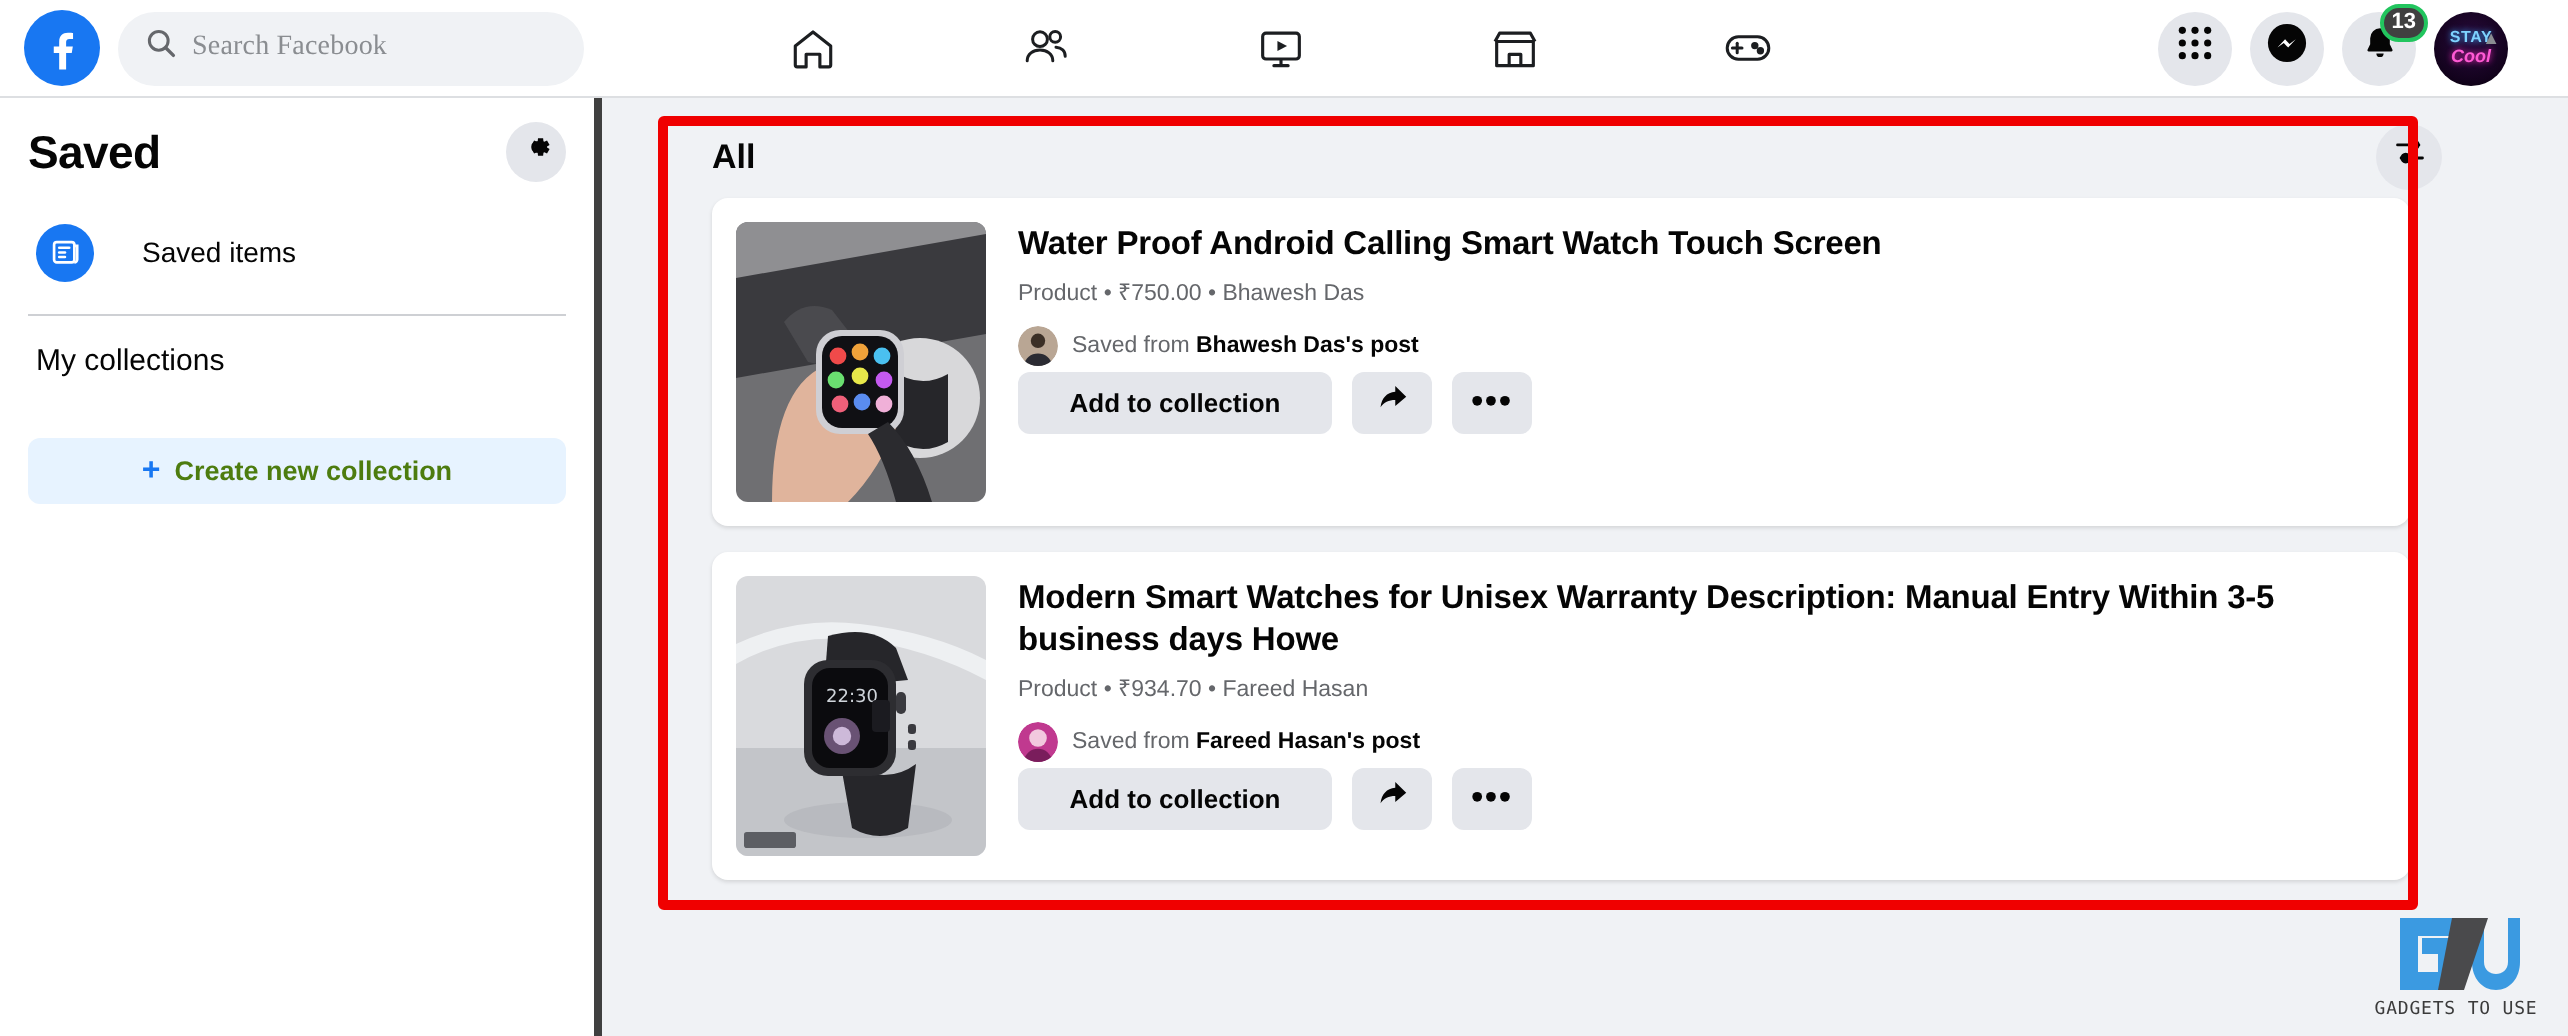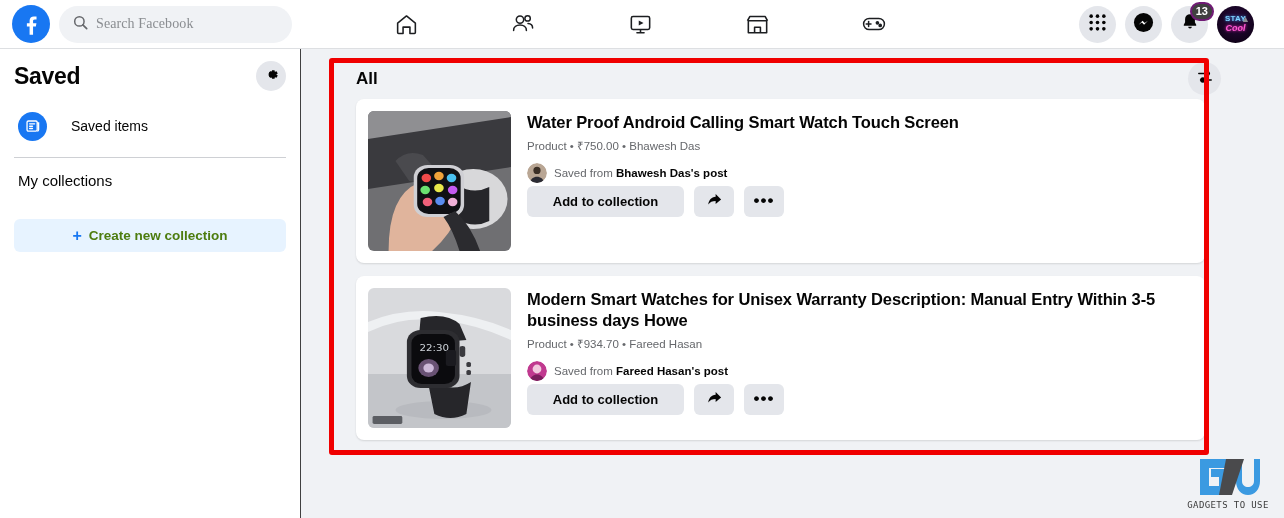--- a/index.html
+++ b/index.html
@@ -41,38 +41,38 @@
     position:absolute; right:30px; top:0; height:48px;
     display:flex; align-items:center; gap:9px;
   }
   .circ-btn{
     width:37px; height:37px; border-radius:50%; background:#e4e6eb;
     display:flex; align-items:center; justify-content:center; position:relative; cursor:pointer;
   }
   .badge{
     position:absolute; top:-4px; right:-6px; min-width:20px; height:19px; padding:0 4px;
     border-radius:10px; background:#404040; color:#fff; font-size:11px; font-weight:bold;
-    display:flex; align-items:center; justify-content:center; border:2px solid #701a75;
+    display:flex; align-items:center; justify-content:center; border:2px solid #22c55e;
   }
   .avatar-btn{
     width:37px; height:37px; border-radius:50%; cursor:pointer; overflow:hidden;
     background:radial-gradient(circle at 50% 40%, #2a0b3d 0%, #12021c 70%, #000 100%);
     display:flex; flex-direction:column; align-items:center; justify-content:center;
     line-height:1;
   }
   .av-l1{ font-size:8px; font-weight:bold; color:#7fd3ff; letter-spacing:.3px;
           text-shadow:0 0 3px #39a9ff; }
   .av-l2{ font-size:9px; color:#ff5ad4; font-style:italic; font-weight:bold;
           text-shadow:0 0 3px #ff2fc0; margin-top:1px; }
   .scroll-arrow{ position:absolute; right:4px; top:14px; font-size:9px; color:#8a8d91; }
 
   
   .sidebar{
     position:absolute; left:0; top:49px; width:301px; height:469px;
-    background:#ffffff; border-right:1px solid #404040; padding:12px 14px 0 14px;
+    background:#ffffff; border-right:4px solid #404040; padding:12px 14px 0 14px;
   }
   .sb-head{ display:flex; align-items:center; justify-content:space-between; margin-bottom:14px; }
   .sb-title{ font-size:23px; font-weight:bold; letter-spacing:-.3px; }
   .gear-btn{
     width:30px; height:30px; border-radius:50%; background:#e4e6eb;
     display:flex; align-items:center; justify-content:center; cursor:pointer;
   }
   .sb-item{
     display:flex; align-items:center; gap:24px; height:42px; border-radius:8px;
     padding:0 4px; cursor:pointer;
@@ -103,21 +103,21 @@
   .filter-btn{
     width:33px; height:33px; border-radius:50%; background:#e4e6eb;
     display:flex; align-items:center; justify-content:center; cursor:pointer;
   }
 
   .card{
     background:#ffffff; border-radius:8px; margin:0 26px 13px 26px;
     box-shadow:0 1px 2px rgba(0,0,0,.12);
     display:flex; padding:12px 14px 12px 12px; gap:16px;
   }
-  .thumb{ width:143px; height:140px; border-radius:6px; flex:0 0 auto; overflow:hidden; position:relative;text-decoration:underline; }
+  .thumb{ width:125px; height:140px; border-radius:6px; flex:0 0 auto; overflow:hidden; position:relative;text-decoration:underline; }
   .thumb svg{ display:block; width:100%; height:100%; }
   .card-body{ flex:1; min-width:0; padding-top:1px; }
   .card-title{ font-size:16.5px; font-weight:bold; line-height:1.26; letter-spacing:-.1px; color:#050505; }
   .card-meta{ font-size:11.5px; color:#65676b; margin-top:5px; }
   .saved-from{ display:flex; align-items:center; gap:7px; margin-top:10px; }
   .sf-avatar{ width:20px; height:20px; border-radius:50%; flex:0 0 auto; overflow:hidden; }
   .sf-avatar svg{ display:block; }
   .sf-text{ font-size:11.5px; color:#65676b; }
   .sf-text b{ color:#050505; font-weight:bold; }
   .actions{ display:flex; align-items:center; gap:10px; margin-top:3px; }

